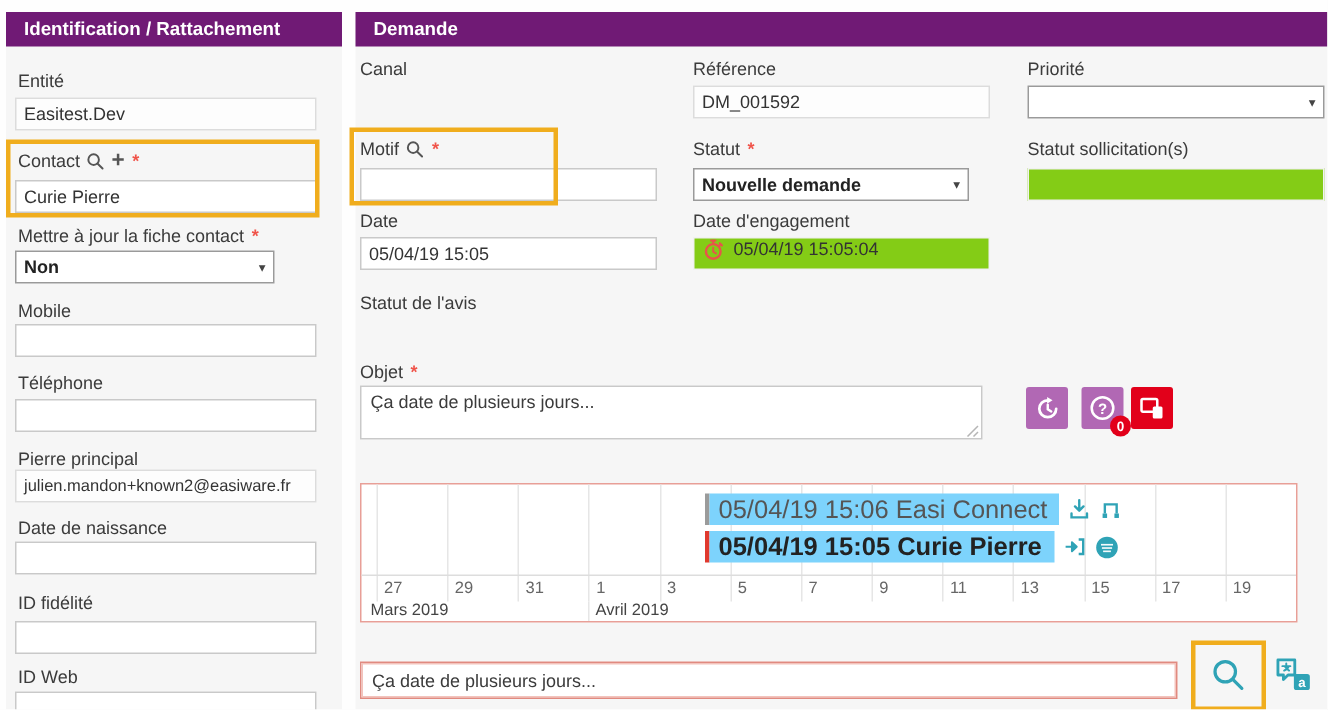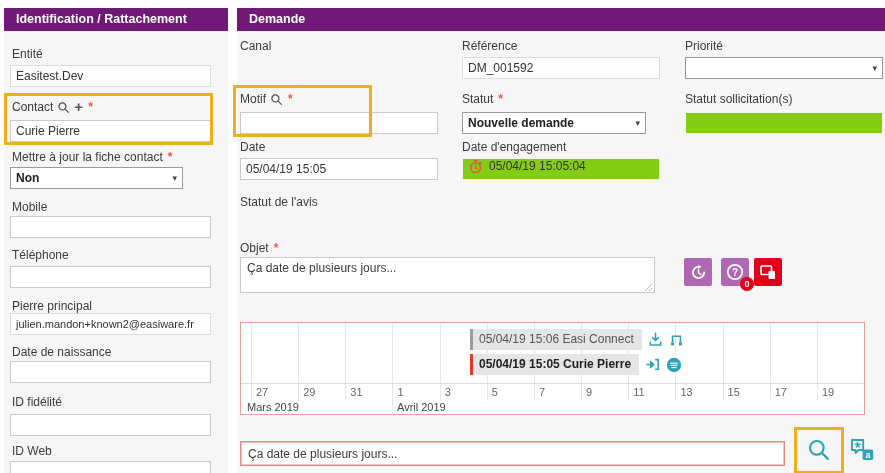--- a/index.html
+++ b/index.html
@@ -34,21 +34,21 @@
   .tl-spacer{width:10px;}
   .tl-col{flex:1;border-left:1px solid #e6e6e6;position:relative;}
   .tl-col .num{position:absolute;top:63px;left:4px;font-size:11px;color:#666;}
   .tl-hline{position:absolute;left:0;right:0;top:60px;border-top:1px solid #ddd;}
   .tl-months{position:absolute;left:0;right:0;top:78px;height:13px;font-size:11px;color:#444;}
   .tl-month-mars{position:absolute;left:6px;top:0;}
   .tl-month-avril{position:absolute;left:156px;top:0;}
   .tl-month-boundary{position:absolute;left:151px;top:78px;height:13px;border-left:1px solid #e6e6e6;}
   .tl-event{position:absolute;left:229px;display:flex;align-items:center;height:21px;}
   .ev-bar{width:3px;height:21px;}
-  .ev-text{background:#e5e5e5;line-height:21px;font-size:12px;color:#555;padding:0 8px 0 6px;white-space:nowrap;}
+  .ev-text{background:#7dd3fc;line-height:21px;font-size:17px;color:#555;padding:0 8px 0 6px;white-space:nowrap;}
   .ev-text b{color:#222;}
   .ev-icons{display:flex;gap:6px;margin-left:6px;align-items:center;}
   .ev-icons svg{display:block;cursor:pointer;}
   
   #search-input{position:absolute;left:240px;top:441px;width:545px;height:25px;box-sizing:border-box;
     border:1px solid #e08a80;box-shadow:inset 0 0 0 1px #f3c3bc;background:#fff;
     font-family:"Liberation Sans",sans-serif;font-size:12px;color:#3b3b3b;padding:0 7px;outline:none;}
   .tealicon{cursor:pointer;}
 </style>
 </head>

